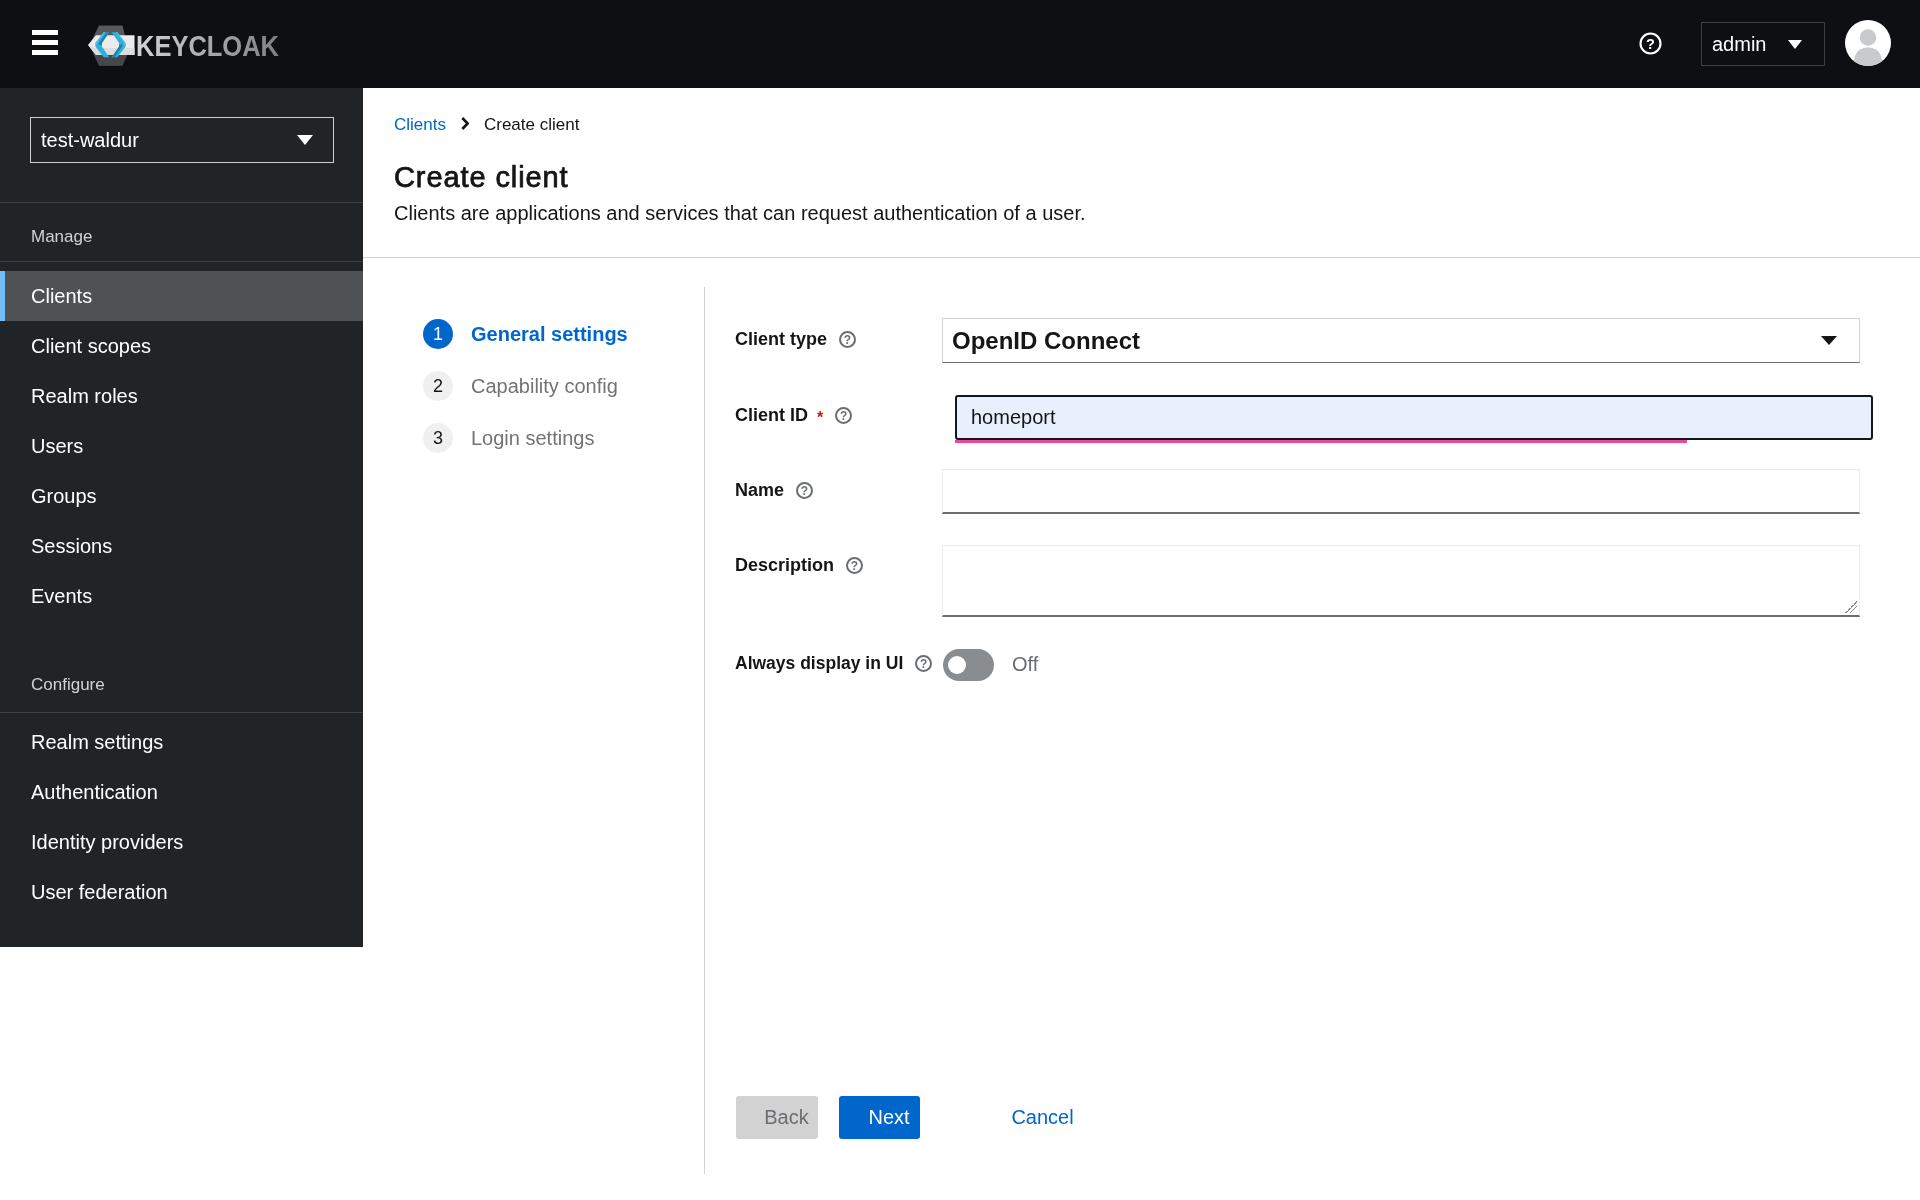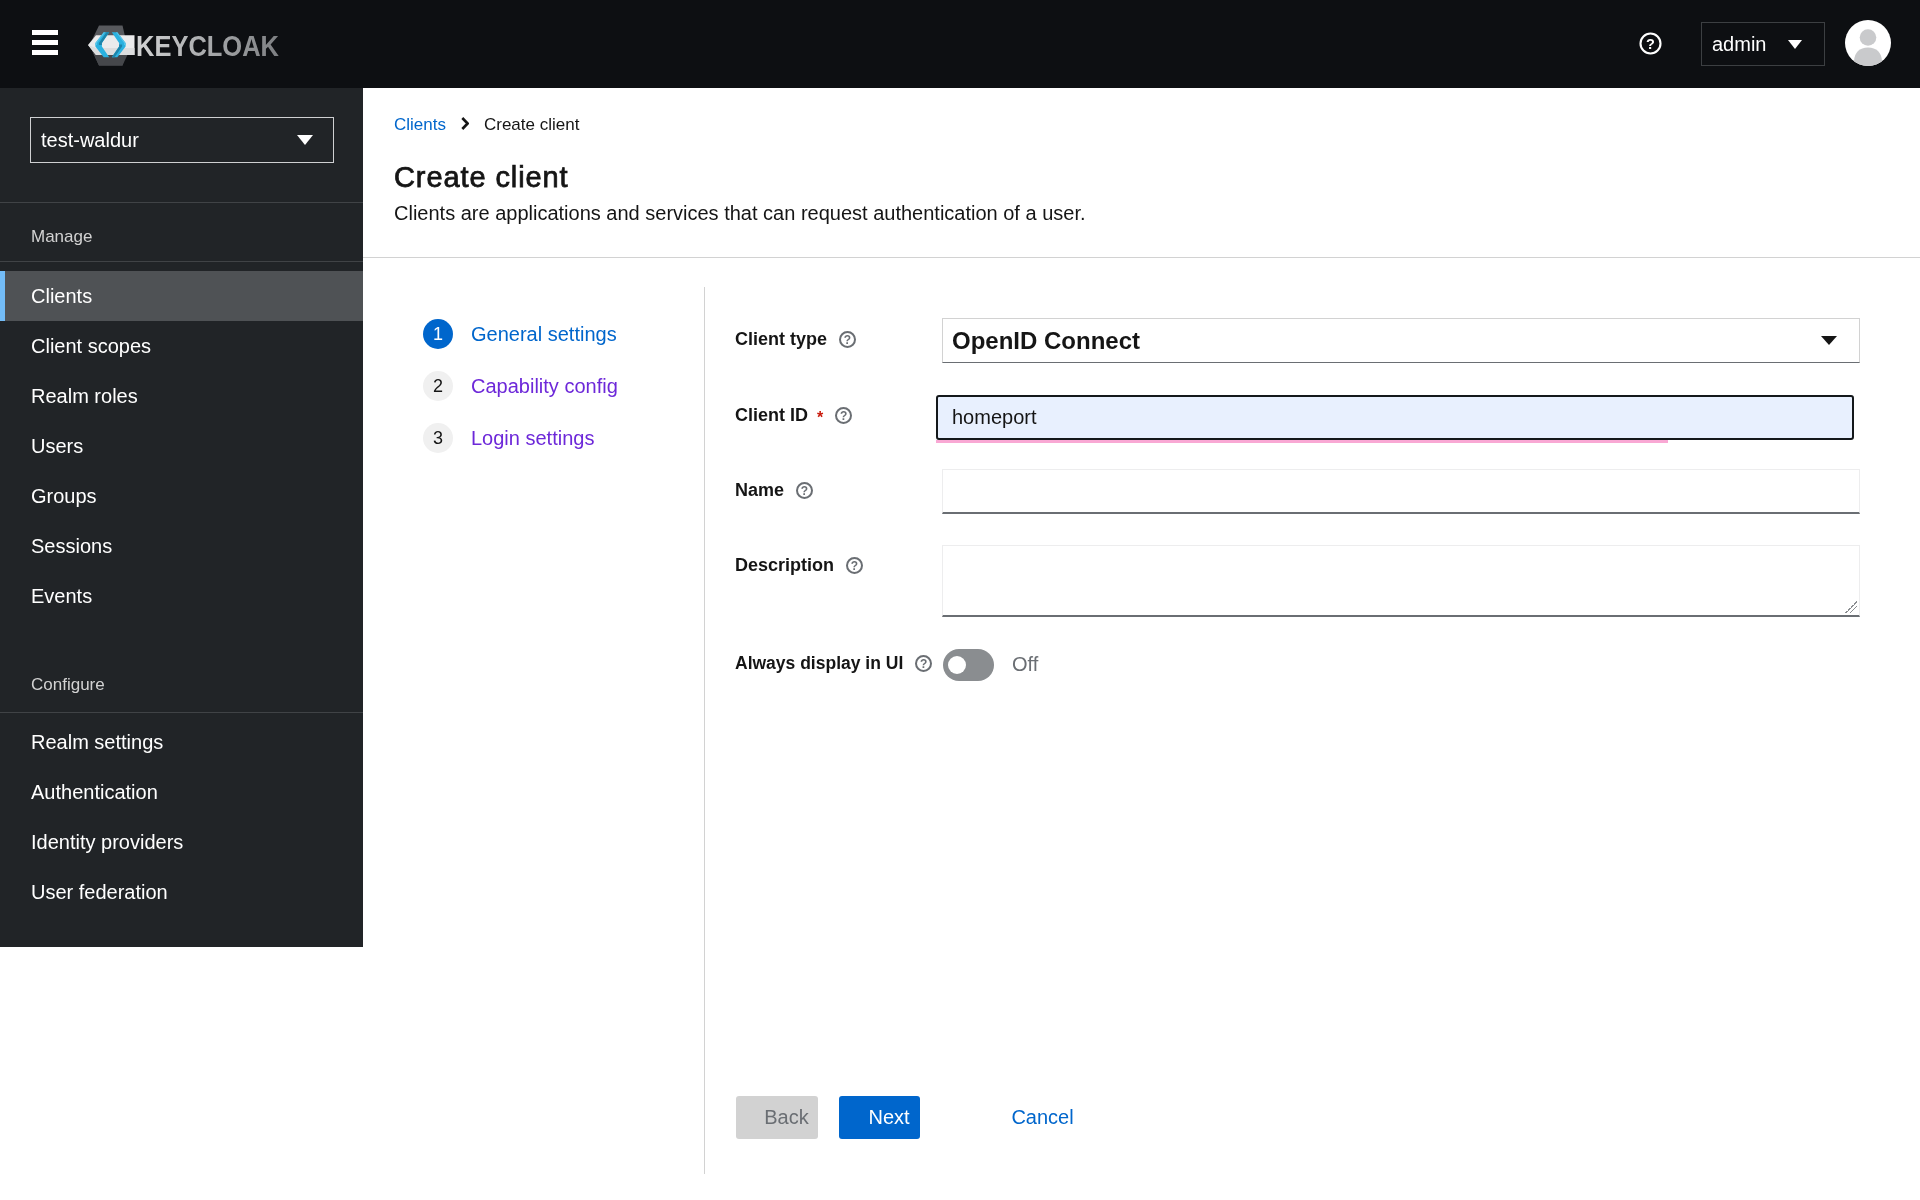--- a/index.html
+++ b/index.html
@@ -40,31 +40,31 @@
   .crumbs .cur { color:#151515; }
   .pagetitle { position:absolute; left:31px; top:73px; font-size:29px; font-weight:400; -webkit-text-stroke:0.75px #151515; color:#151515; letter-spacing:0.9px; }
   .pagedesc { position:absolute; left:31px; top:114px; font-size:20px; color:#151515; }
   .hdiv { position:absolute; left:0; top:169px; width:1557px; height:1px; background:#d2d2d2; }
   .vdiv { position:absolute; left:341px; top:199px; width:1px; height:887px; background:#d2d2d2; }
 
   
   .step { position:absolute; left:60px; display:flex; align-items:center; }
   .stepnum { width:30px; height:30px; border-radius:50%; background:#f0f0f0; color:#151515; font-size:18px; display:flex; align-items:center; justify-content:center; }
   .stepnum.act { background:#0066cc; color:#fff; }
-  .steplbl { margin-left:18px; font-size:20px; color:#6d28d9; }
-  .steplbl.act { color:#0066cc; }
+  .steplbl { margin-left:18px; font-size:20px; color:#737373; }
+  .steplbl.act { color:#0066cc;font-weight:bold; }
 
   
   .flabel { position:absolute; font-size:18px; font-weight:700; color:#151515; display:flex; align-items:center; }
   .req { color:#c9190b; font-size:16px; margin-left:9px; position:relative; top:2px;}
   .qm { display:inline-flex; width:17px; height:17px; border-radius:50%; border:2px solid #6a6e73; color:#6a6e73; font-size:12px; font-weight:700; align-items:center; justify-content:center; margin-left:12px; }
   .selectbox { position:absolute; left:579px; width:918px; height:45px; background:#fff; border:1px solid #d2d2d2; border-bottom-color:#6a6e73; display:flex; align-items:center; }
   .selectbox .val { font-size:24px; margin-left:9px; flex:1;font-weight:bold; }
   .selectbox .caret { width:0; height:0; border-left:8px solid transparent; border-right:8px solid transparent; border-top:9px solid #151515; margin-right:22px; }
-  .focusinput { position:absolute; left:573px; width:732px; height:48px; border-bottom:3px solid #f9a8d4; }
+  .focusinput { position:absolute; left:592px; width:732px; height:48px; border-bottom:3px solid #ec4899; }
   .focusinput .inner { width:918px; height:45px; background:#e8f0fe; border:2px solid #14181b; border-radius:3px; display:flex; align-items:center; }
   .focusinput .val { font-size:20px; margin-left:14px; }
   .txtinput { position:absolute; left:579px; width:918px; height:45px; background:#fff; border:1px solid #ededee; border-bottom:2px solid #6a6e73; }
   .txtarea { position:absolute; left:579px; width:918px; height:72px; background:#fff; border:1px solid #ededee; border-bottom:2px solid #6a6e73; }
   .resize { position:absolute; right:2px; bottom:2px; width:12px; height:12px;
     background:linear-gradient(135deg, transparent 0 50%, #8a8d90 50% 55%, transparent 55% 70%, #8a8d90 70% 75%, transparent 75%); }
   .toggle { position:absolute; left:580px; width:51px; height:32px; border-radius:16px; background:#8a8d90; }
   .toggle .knob { position:absolute; left:5px; top:7px; width:18px; height:18px; border-radius:50%; background:#fff; }
   .offlbl { position:absolute; left:649px; font-size:20px; color:#6a6e73; }
 

